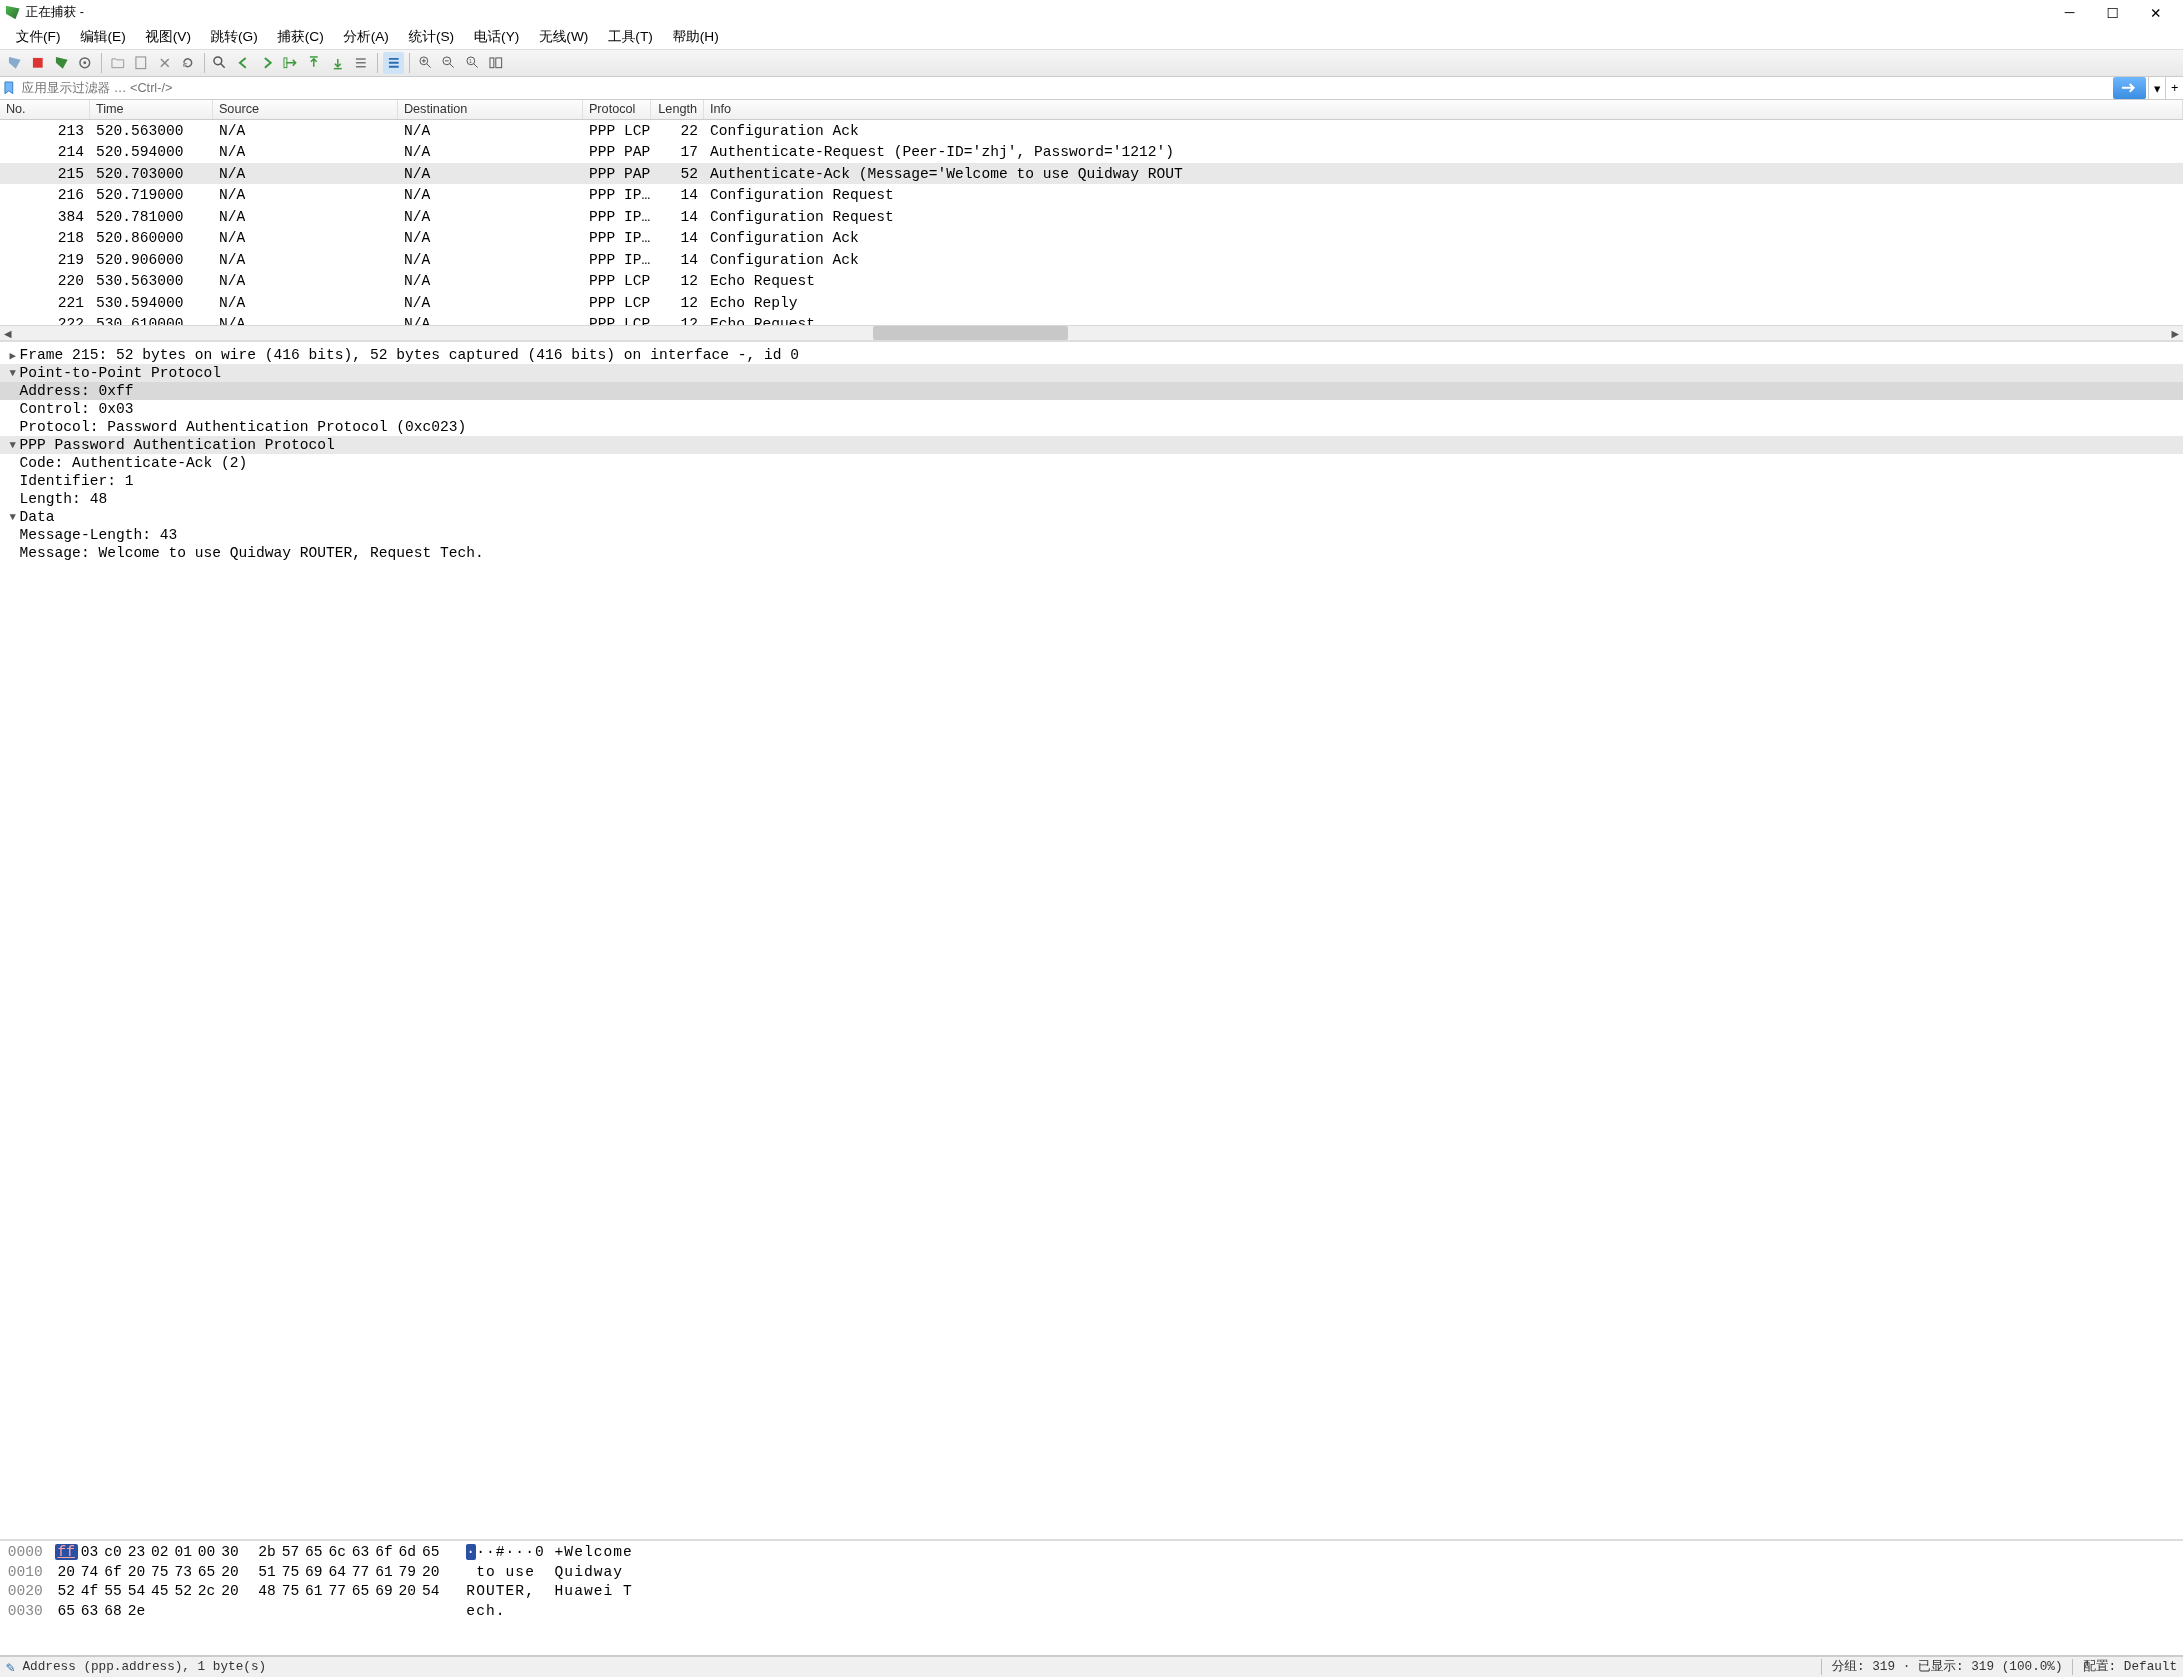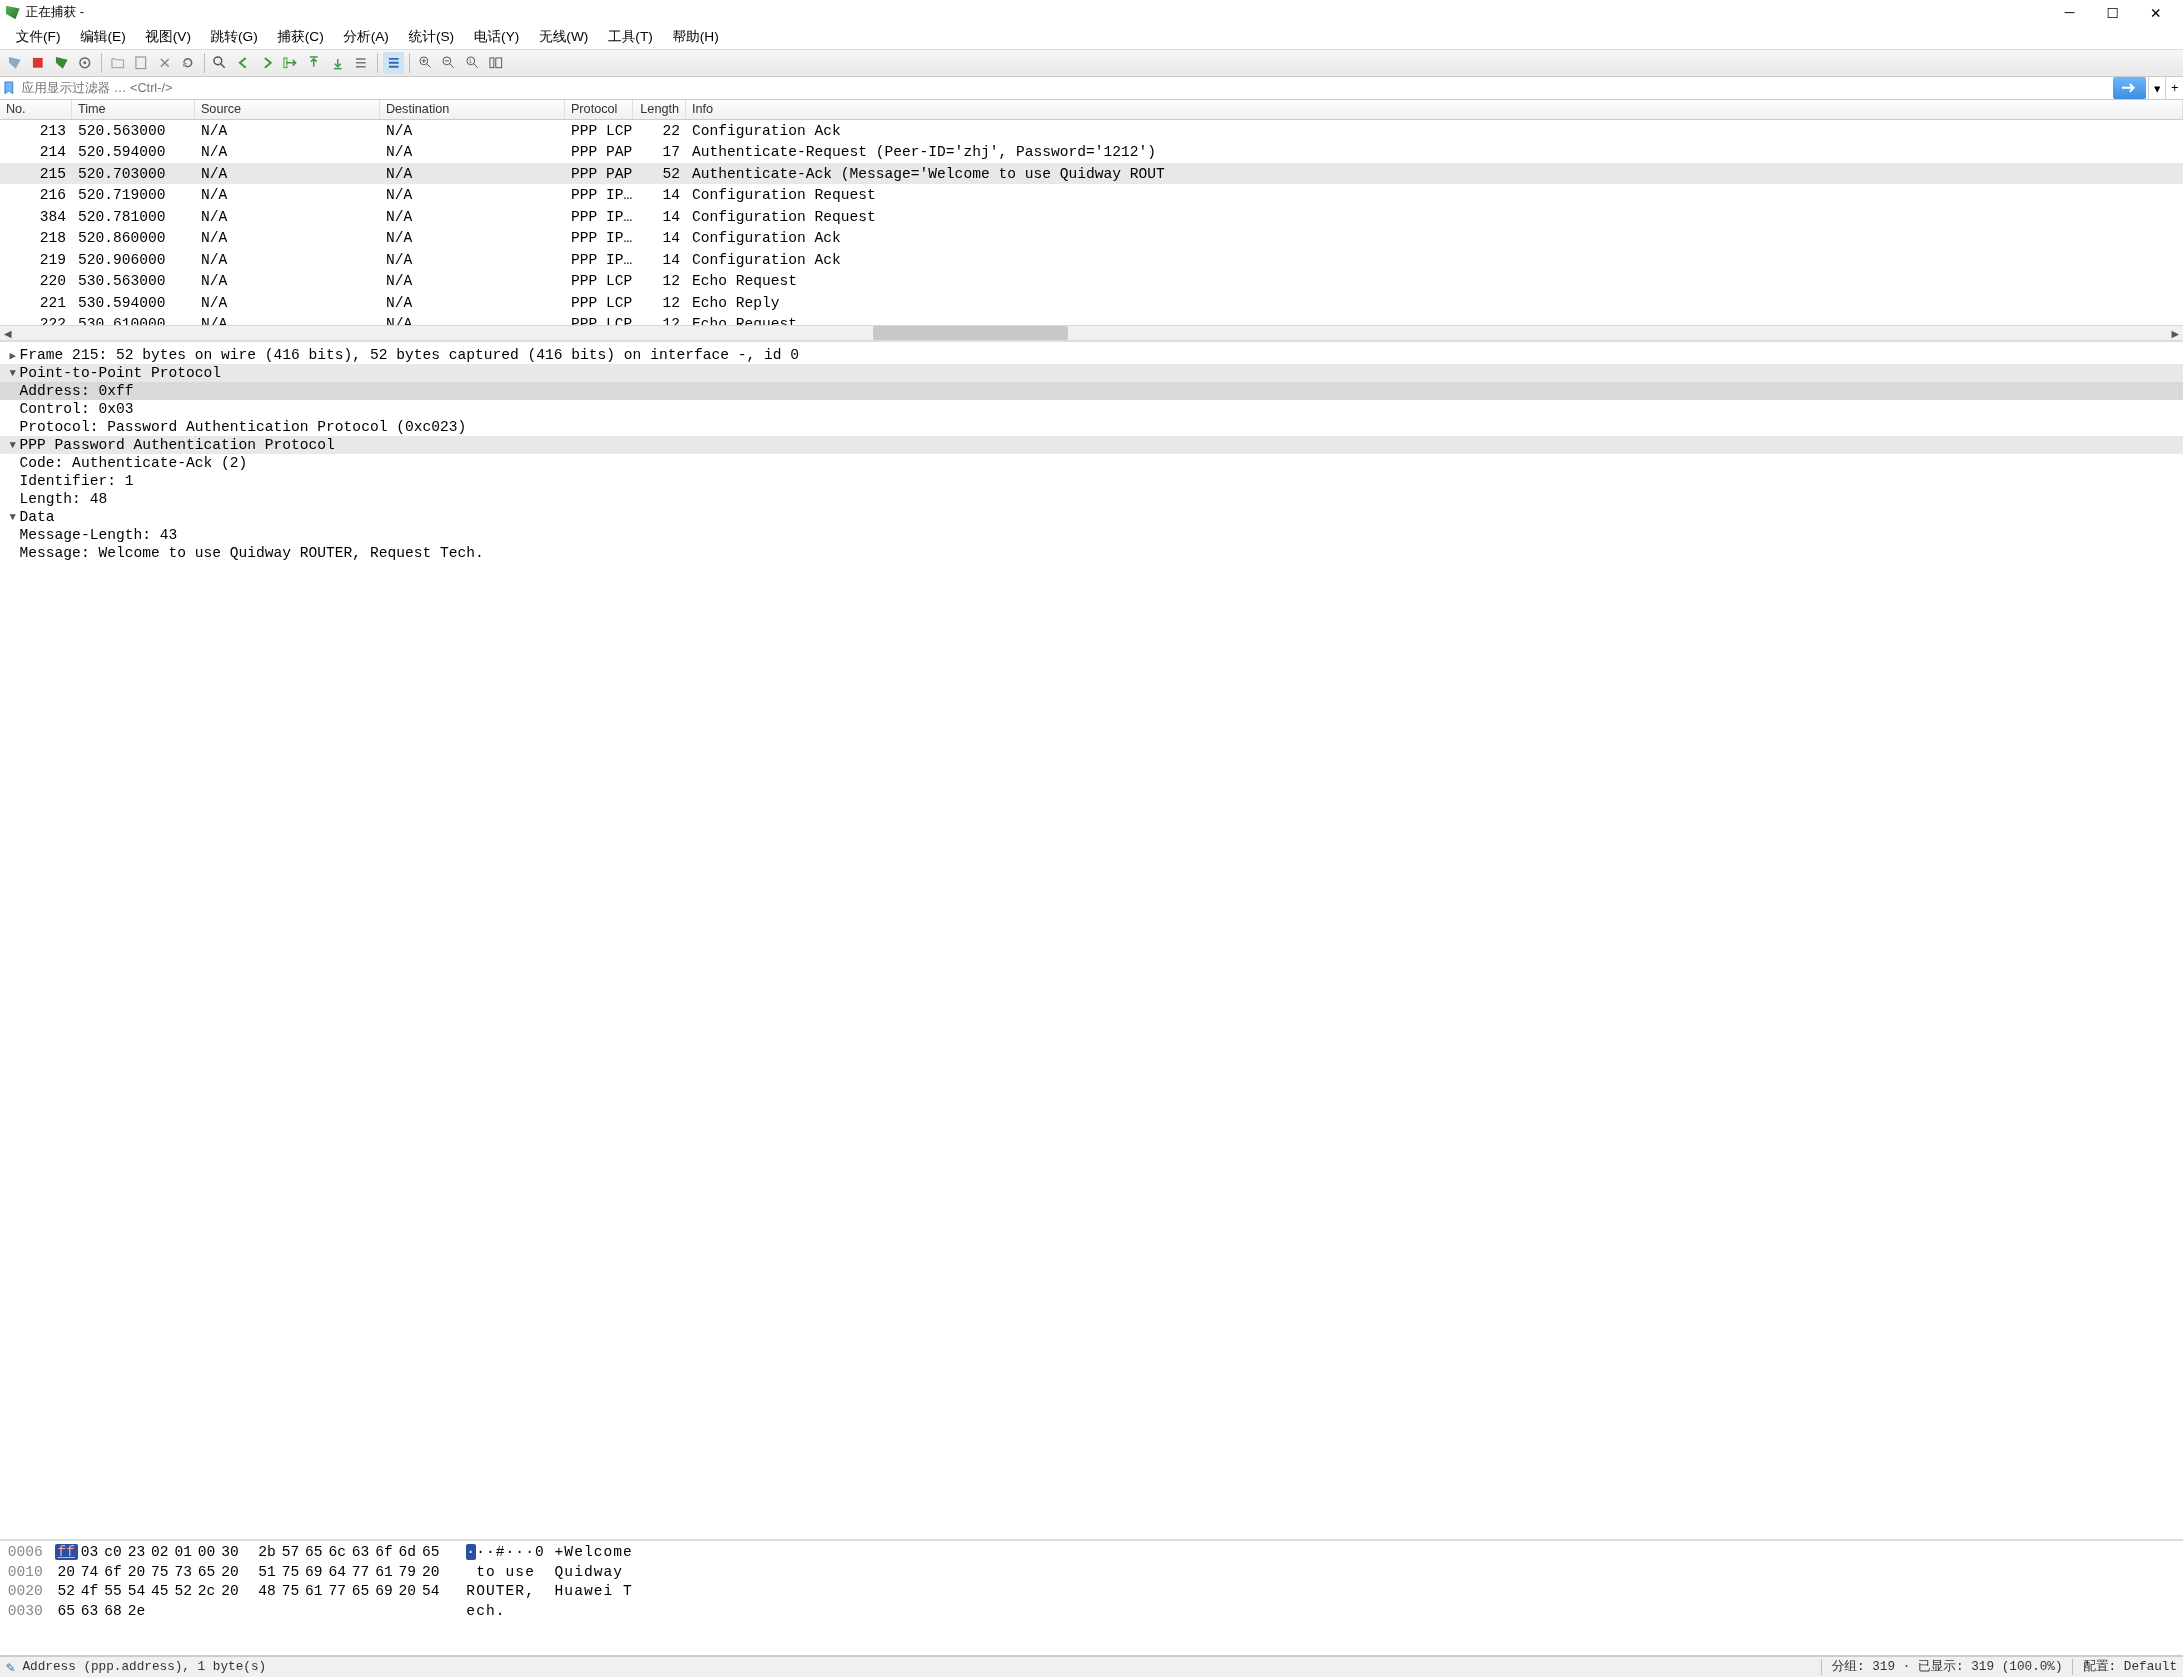--- a/index.html
+++ b/index.html
@@ -27,21 +27,21 @@
 .filterbar { height: 23.4px; display: flex; align-items: center; background: #fff; border-bottom: 1px solid #ccc; }
 .filterbar .fbtn-left { width: 17.6px; height: 21.5px; display:flex; align-items:center; justify-content:center; }
 .filterbar input { flex: 1; border: none; outline: none; height: 21.5px; font-size: 12.7px; padding: 0 3.9px; color: #888; font-style: normal; }
 .filterbar .fbtn-right { width: 33px; height: 21.5px; background: linear-gradient(#6fb7ff,#3a8de0); border-radius: 2px; display:flex; align-items:center; justify-content:center; color:#fff; margin-right:2px; }
 .filterbar .caret-btn, .filterbar .plus-btn { width: 17.6px; height:21.5px; display:flex; align-items:center; justify-content:center; border-left:1px solid #ccc; }
 
 
 .packet-list { border-bottom: 2.9px solid #ddd; display: flex; flex-direction:column; height: 242px; }
 .plist-header { height: 19.5px; display: flex; background: linear-gradient(#fdfdfd,#f0f0f0); border-bottom: 1px solid #ccc; font-size: 12.7px; color:#333; }
 .plist-header .col { padding: 2px 5.9px; border-right: 1px solid #e0e0e0; overflow:hidden; white-space:nowrap; }
-.col-no { width: 72px; text-align:left; }
+.col-no { width: 90px; text-align:left; }
 .col-time { width: 123px; }
 .col-src { width: 185px; }
 .col-dst { width: 185px; }
 .col-proto { width: 68px; }
 .col-len { width: 53px; text-align:right; }
 .col-info { flex: 1; }
 .plist-body { flex:1; overflow-y: auto; overflow-x: auto; position:relative; }
 .plist-row { display:flex; height:21.5px; align-items:center; }
 .plist-row .col { padding: 0 5.9px; overflow:hidden; white-space:nowrap; font-family:"Consolas","Courier New",monospace; font-size:14.6px; }
 .plist-row .col-no { text-align:right; }
@@ -360,21 +360,21 @@
     <div class="tree-row"><span class="exp"></span>   <span>Code: Authenticate-Ack (2)</span></div>
     <div class="tree-row"><span class="exp"></span>   <span>Identifier: 1</span></div>
     <div class="tree-row"><span class="exp"></span>   <span>Length: 48</span></div>
     <div class="tree-row">   <span class="exp">▼</span><span>Data</span></div>
     <div class="tree-row"><span class="exp"></span>      <span>Message-Length: 43</span></div>
     <div class="tree-row"><span class="exp"></span>      <span>Message: Welcome to use Quidway ROUTER, Request Tech.</span></div>
   </div>
 
   <div class="hexpane">
     <div class="hex-offsets" id="hex-off">
-        <div>0006</div>
+        <div>0000</div>
         <div>0010</div>
         <div>0020</div>
         <div>0030</div>
       </div>
     <div class="hex-bytes" id="hex-bytes">
         <div><span class="hbyte sel">ff</span><span class="hbyte">03</span><span class="hbyte">c0</span><span class="hbyte">23</span><span class="hbyte">02</span><span class="hbyte">01</span><span class="hbyte">00</span><span class="hbyte gap">30</span><span class="hbyte">2b</span><span class="hbyte">57</span><span class="hbyte">65</span><span class="hbyte">6c</span><span class="hbyte">63</span><span class="hbyte">6f</span><span class="hbyte">6d</span><span class="hbyte">65</span></div>
         <div><span class="hbyte">20</span><span class="hbyte">74</span><span class="hbyte">6f</span><span class="hbyte">20</span><span class="hbyte">75</span><span class="hbyte">73</span><span class="hbyte">65</span><span class="hbyte gap">20</span><span class="hbyte">51</span><span class="hbyte">75</span><span class="hbyte">69</span><span class="hbyte">64</span><span class="hbyte">77</span><span class="hbyte">61</span><span class="hbyte">79</span><span class="hbyte">20</span></div>
         <div><span class="hbyte">52</span><span class="hbyte">4f</span><span class="hbyte">55</span><span class="hbyte">54</span><span class="hbyte">45</span><span class="hbyte">52</span><span class="hbyte">2c</span><span class="hbyte gap">20</span><span class="hbyte">48</span><span class="hbyte">75</span><span class="hbyte">61</span><span class="hbyte">77</span><span class="hbyte">65</span><span class="hbyte">69</span><span class="hbyte">20</span><span class="hbyte">54</span></div>
         <div><span class="hbyte">65</span><span class="hbyte">63</span><span class="hbyte">68</span><span class="hbyte">2e</span></div>
       </div>

